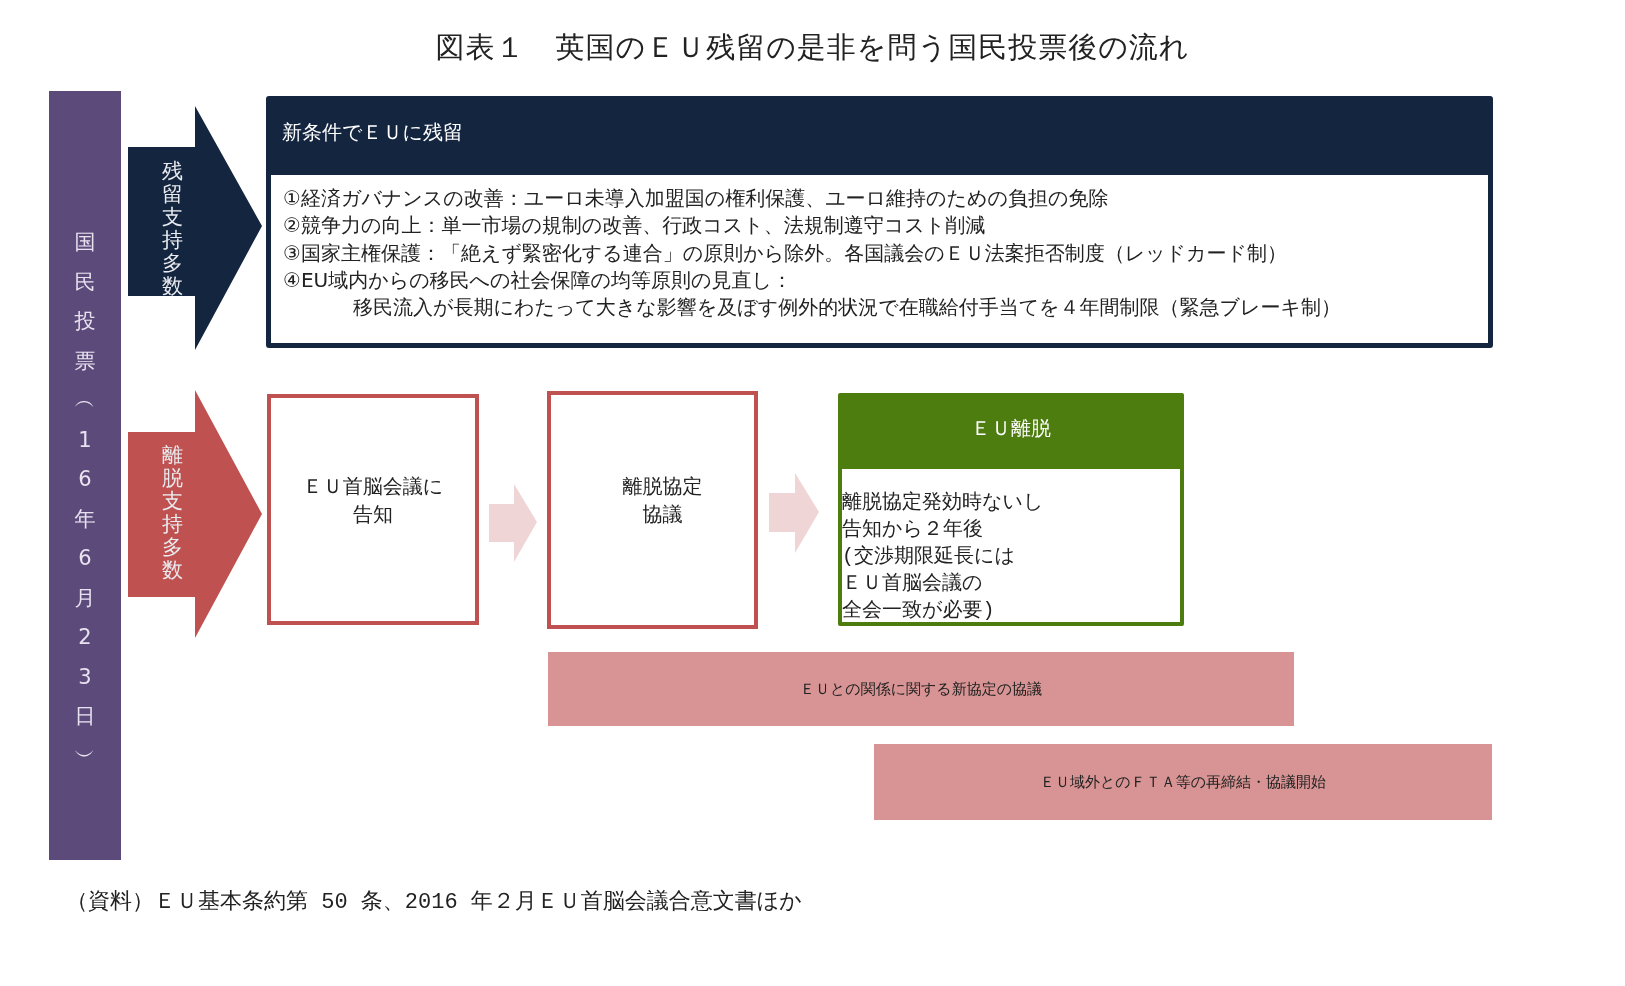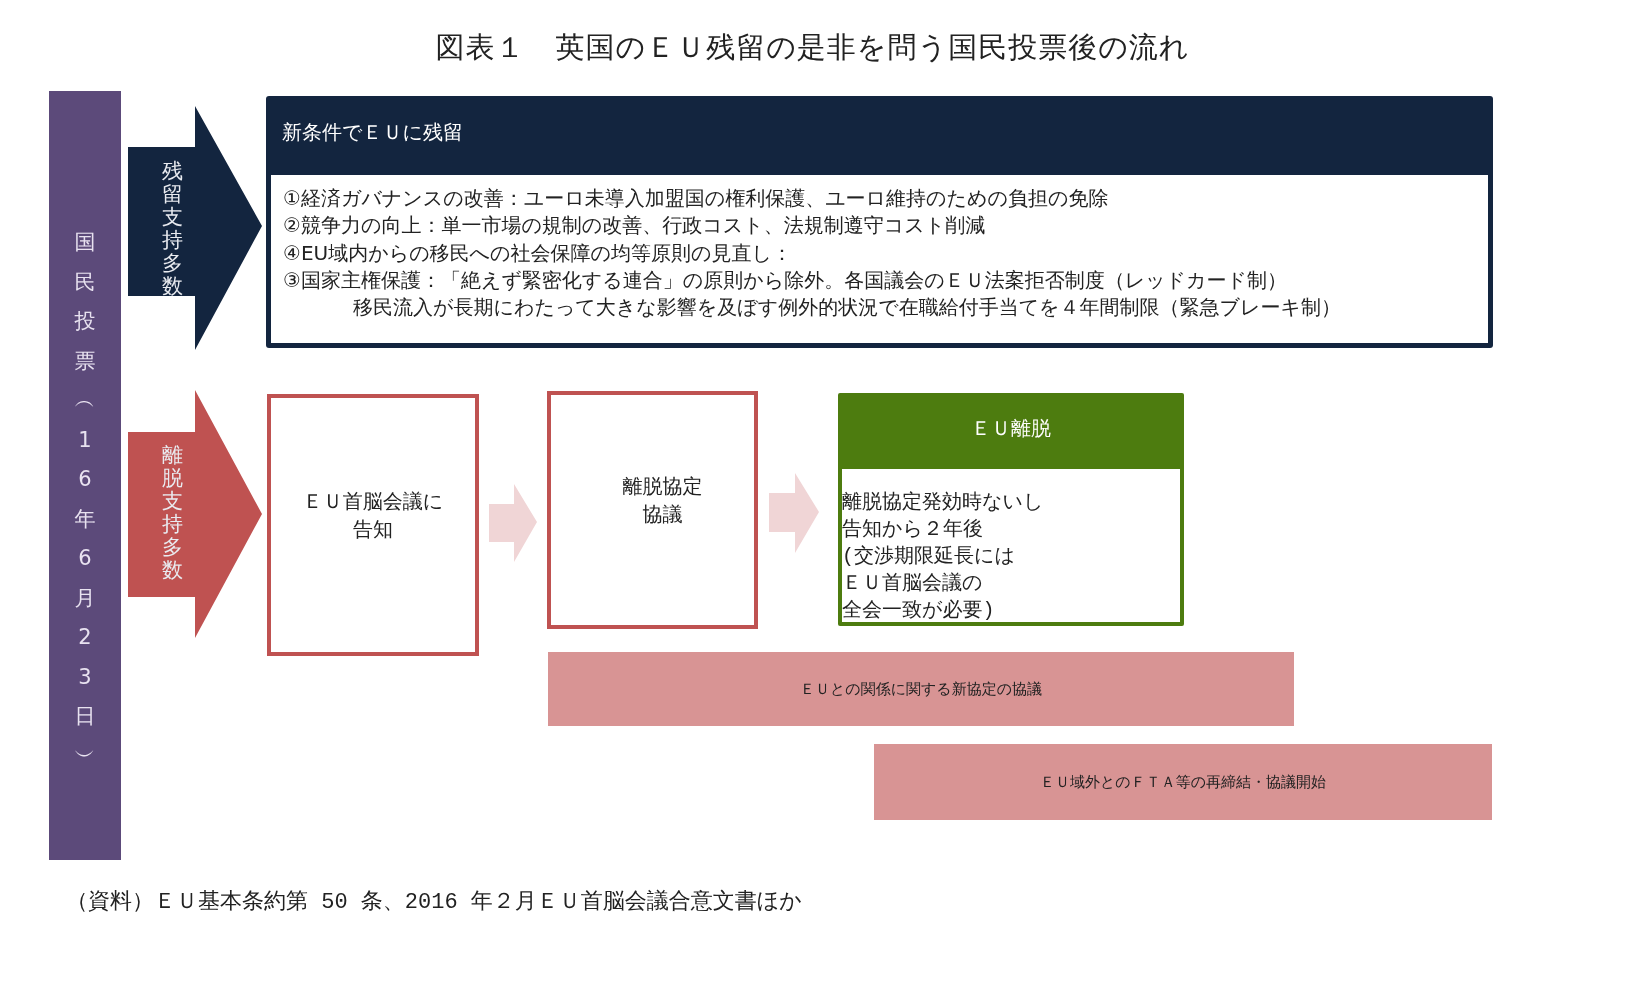--- a/index.html
+++ b/index.html
@@ -68,42 +68,42 @@
     <span>数</span>
   </div>
 </div>
 
 <div class="abs remain-box">
   <div class="remain-header">新条件でＥＵに残留</div>
   <div class="remain-body">
     <div class="remain-list">
       <div>①経済ガバナンスの改善：ユーロ未導入加盟国の権利保護、ユーロ維持のための負担の免除</div>
       <div>②競争力の向上：単一市場の規制の改善、行政コスト、法規制遵守コスト削減</div>
+      <div>③国家主権保護：「絶えず緊密化する連合」の原則から除外。各国議会のＥＵ法案拒否制度（レッドカード制）</div>
       <div>④EU域内からの移民への社会保障の均等原則の見直し：</div>
-      <div>③国家主権保護：「絶えず緊密化する連合」の原則から除外。各国議会のＥＵ法案拒否制度（レッドカード制）</div>
       <div class="indent">移民流入が長期にわたって大きな影響を及ぼす例外的状況で在職給付手当てを４年間制限（緊急ブレーキ制）</div>
     </div>
   </div>
 </div>
 
 <div class="abs arrow" style="left:128px; top:390px;">
   <svg width="136" height="250" viewBox="0 0 136 250">
     <polygon points="0,42 67,42 67,0 134,124 67,248 67,207 0,207" fill="#bf5251"></polygon>
   </svg>
   <div class="arrow-label" style="left:34px; top:54px;">
     <span>離</span>
     <span>脱</span>
     <span>支</span>
     <span>持</span>
     <span>多</span>
     <span>数</span>
   </div>
 </div>
 
-<div class="abs step-box" style="left:267px; top:394px; width:212px; height:262px;">
+<div class="abs step-box" style="left:267px; top:394px; width:212px; height:231px;">
   <div class="inner">
     <div>ＥＵ首脳会議に</div>
     <div>告知</div>
   </div>
 </div>
 
 <div class="abs" style="left:489px; top:484px;">
   <svg width="48" height="78" viewBox="0 0 48 78">
     <polygon points="0,20 25,20 25,0 48,38 25,78 25,58 0,58" fill="#f0d5d6"></polygon>
   </svg>

